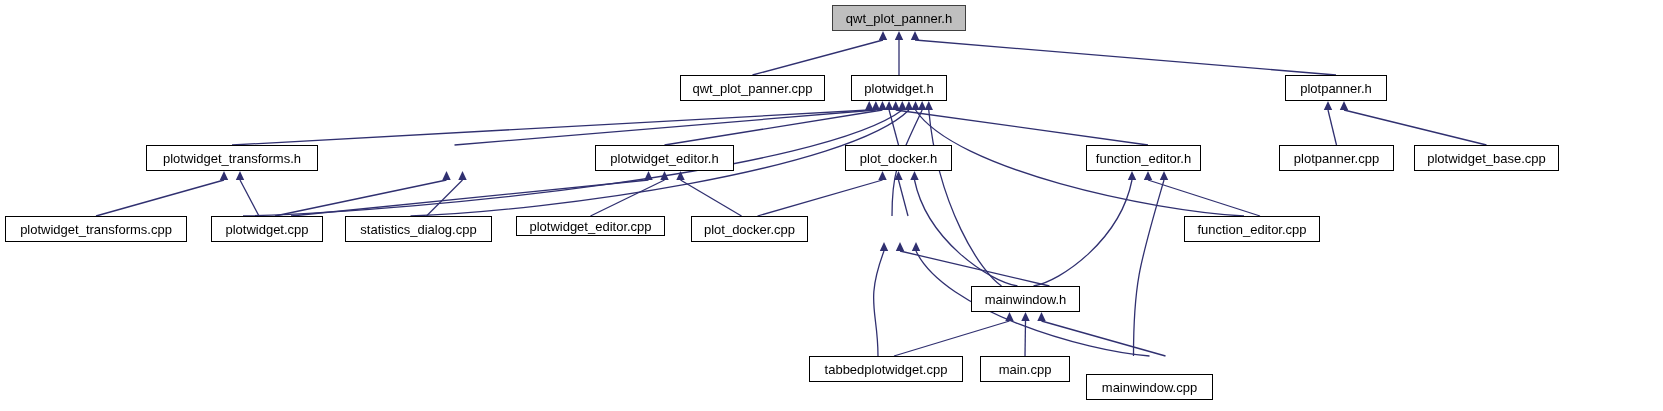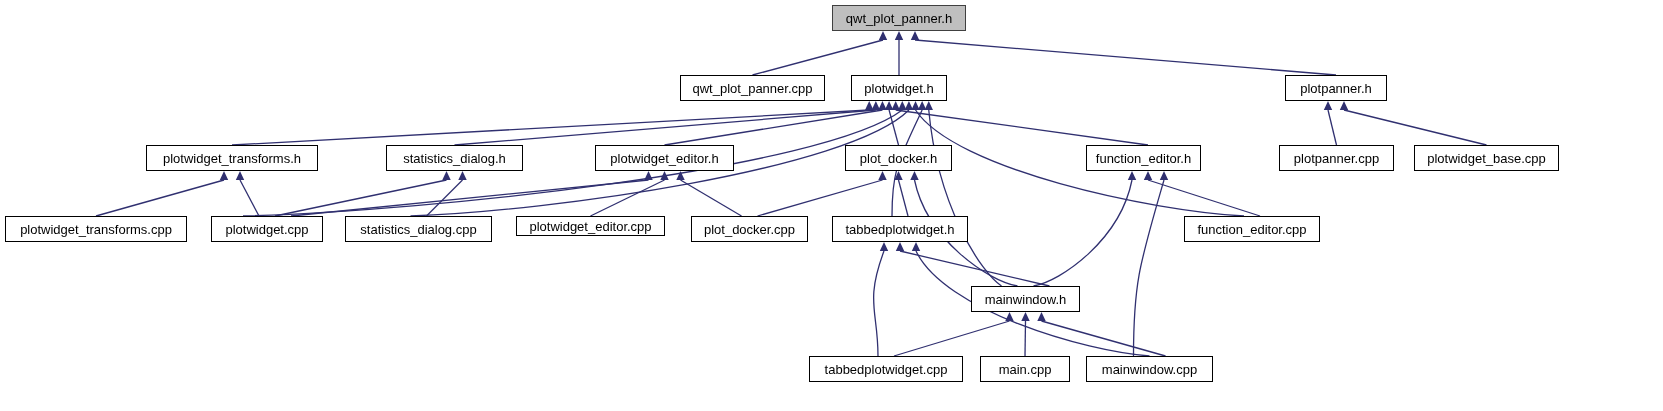--- a/index.html
+++ b/index.html
@@ -96,23 +96,20 @@
     </div>
     <div class="node" style="left: 851px; top: 75px; width: 96px; height: 26px;">
       <span>plotwidget.h</span>
     </div>
     <div class="node" style="left: 1285px; top: 75px; width: 102px; height: 26px;">
       <span>plotpanner.h</span>
     </div>
     <div class="node" style="left: 146px; top: 145px; width: 172px; height: 26px;">
       <span>plotwidget_transforms.h</span>
     </div>
-    <div class="node" style="left: 386px; top: 145px; width: 137px; height: 26px;">
-      <span>statistics_dialog.h</span>
-    </div>
     <div class="node" style="left: 595px; top: 145px; width: 139px; height: 26px;">
       <span>plotwidget_editor.h</span>
     </div>
     <div class="node" style="left: 845px; top: 145px; width: 107px; height: 26px; text-align: center;">
       <span>plot_docker.h</span>
     </div>
     <div class="node" style="left: 1086px; top: 145px; width: 115px; height: 26px;">
       <span>function_editor.h</span>
     </div>
     <div class="node" style="left: 1279px; top: 145px; width: 115px; height: 26px;">
@@ -129,31 +126,28 @@
     </div>
     <div class="node" style="left: 345px; top: 216px; width: 147px; height: 26px;">
       <span>statistics_dialog.cpp</span>
     </div>
     <div class="node" style="left: 516px; top: 216px; width: 149px; height: 20px;">
       <span>plotwidget_editor.cpp</span>
     </div>
     <div class="node" style="left: 691px; top: 216px; width: 117px; height: 26px;">
       <span>plot_docker.cpp</span>
     </div>
-    <div class="node" style="left: 832px; top: 216px; width: 136px; height: 26px;">
-      <span>tabbedplotwidget.h</span>
-    </div>
     <div class="node" style="left: 1184px; top: 216px; width: 136px; height: 26px;">
       <span>function_editor.cpp</span>
     </div>
     <div class="node" style="left: 971px; top: 286px; width: 109px; height: 26px;">
       <span>mainwindow.h</span>
     </div>
     <div class="node" style="left: 809px; top: 356px; width: 154px; height: 26px; text-align: right;">
       <span>tabbedplotwidget.cpp</span>
     </div>
     <div class="node" style="left: 980px; top: 356px; width: 90px; height: 26px;">
       <span>main.cpp</span>
     </div>
-    <div class="node" style="left: 1086px; top: 356px; width: 127px; height: 26px;">
+    <div class="node" style="left: 1086px; top: 374px; width: 127px; height: 26px;">
       <span>mainwindow.cpp</span>
     </div>
   </div>
 
 </body></html>

